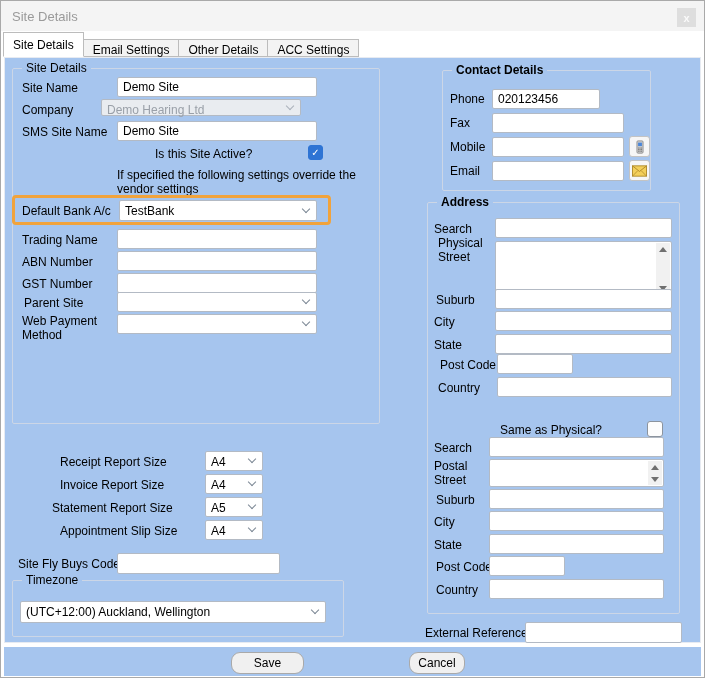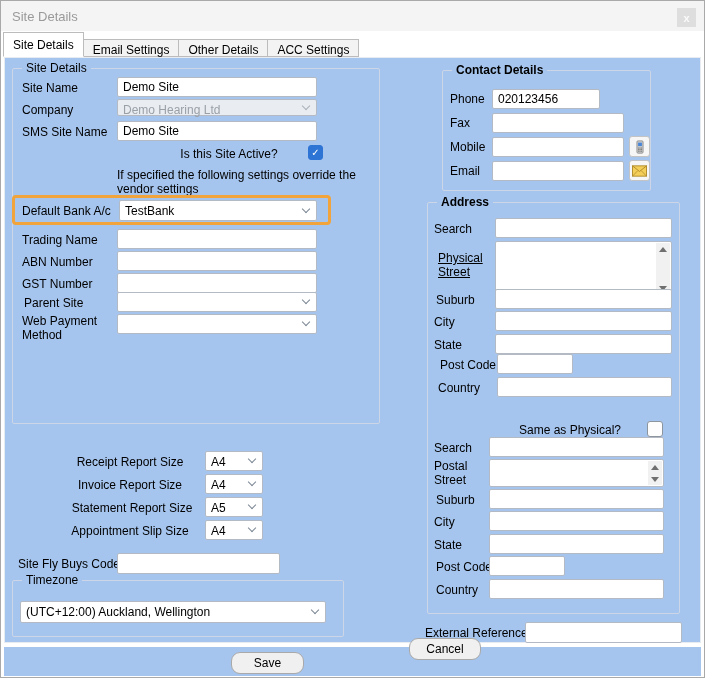--- a/index.html
+++ b/index.html
@@ -31,21 +31,21 @@
   }
   .footer-strip {
     position:absolute; left:3px; top:646px; width:697px; height:29px; background:#a6c5ee;
   }
   
   .groupbox { position:absolute; border:1px solid #ccd6e6; border-radius:2px; }
   .gtitle { position:absolute; top:-8px; left:9px; background:#a6c5ee; padding:0 4px; font-size:12px; color:#000; white-space:nowrap; }
   .gtitle.bold { font-weight:bold; }
   
   .lbl { position:absolute; font-size:12px; color:#000; line-height:14px; }
-  .lbl.right { text-align:center; }
+  .lbl.right { text-align:left; }
   
   .tb {
     position:absolute; background:#ffffff; border:1px solid #b3bac4; border-radius:2px;
     font-family:"Liberation Sans", sans-serif; font-size:12px; color:#000; padding:1px 5px;
   }
   input.tb { outline:none; }
   
   .combo { position:absolute; background:#ffffff; border:1px solid #b3bac4; border-radius:2px; }
   .combo .val { position:absolute; left:5px; top:3px; font-size:12px; color:#000; white-space:nowrap; overflow:hidden; right:18px; }
   .combo.disabled { background:#e9ecf0; }
@@ -97,21 +97,21 @@
   <div class="tab-page">
 
     <div class="groupbox" style="left:7px; top:10px; width:368px; height:356px;">
       <span class="gtitle">Site Details</span>
     </div>
 
     <div class="lbl" style="left:17px; top:23px;">Site Name</div>
     <input class="tb" style="left: 112px; top: 19px; width: 200px; height: 20px;" value="Demo Site">
 
     <div class="lbl" style="left:17px; top:45px;">Company</div>
-    <div class="combo disabled" style="left:112px; top:41px; width:200px; height:17px;">
+    <div class="combo disabled" style="left:96px; top:41px; width:200px; height:17px;">
       <span class="val">Demo Hearing Ltd</span>
       <span class="chev"></span>
     </div>
 
     <div class="lbl" style="left:17px; top:67px;">SMS Site Name</div>
     <input class="tb" style="left: 112px; top: 63px; width: 200px; height: 20px;" value="Demo Site">
 
     <div class="lbl right" style="left:150px; top:89px; width:148px;">Is this Site Active?</div>
     <div class="checkbox checked" style="left:303px; top:87px;">
       <span>✓</span>
@@ -153,21 +153,21 @@
       <span class="val">A4</span>
       <span class="chev"></span>
     </div>
 
     <div class="lbl right" style="left:55px; top:420px; width:140px;">Invoice Report Size</div>
     <div class="combo" style="left:200px; top:416px; width:58px; height:20px;">
       <span class="val">A4</span>
       <span class="chev"></span>
     </div>
 
-    <div class="lbl right" style="left:57px; top:443px; width:140px;">Statement Report Size</div>
+    <div class="lbl right" style="left:47px; top:443px; width:140px;">Statement Report Size</div>
     <div class="combo" style="left:200px; top:439px; width:58px; height:20px;">
       <span class="val">A5</span>
       <span class="chev"></span>
     </div>
 
     <div class="lbl right" style="left:55px; top:466px; width:140px;">Appointment Slip Size</div>
     <div class="combo" style="left:200px; top:462px; width:58px; height:20px;">
       <span class="val">A4</span>
       <span class="chev"></span>
     </div>
@@ -221,21 +221,21 @@
       </svg>
     </div>
 
     <div class="groupbox" style="left:422px; top:144px; width:253px; height:412px;">
       <span class="gtitle bold">Address</span>
     </div>
 
     <div class="lbl" style="left:429px; top:164px;">Search</div>
     <input class="tb" style="left: 490px; top: 160px; width: 177px; height: 20px;" value="">
 
-    <div class="lbl" style="left:433px; top:193px; width:55px;text-decoration:underline;">Physical Street</div>
+    <div class="lbl" style="left:433px; top:178px; width:55px;">Physical Street</div>
     <div class="ta" style="left:490px; top:183px; width:177px; height:56px;">
       <div class="scrollbar">
         <div class="scr-btn">
             <div class="tri-up"></div>
           </div>
         <div class="scr-btn">
             <div class="tri-down"></div>
           </div>
       </div>
     </div>
@@ -288,15 +288,15 @@
     <div class="lbl" style="left:431px; top:525px;">Country</div>
     <input class="tb" style="left: 484px; top: 521px; width: 175px; height: 20px;" value="">
 
     <div class="lbl" style="left:420px; top:568px;">External Reference</div>
     <input class="tb" style="left: 520px; top: 564px; width: 157px; height: 21px;" value="">
 
   </div>
 
   <div class="footer-strip"></div>
   <button class="btn" style="left:230px; top:651px;">Save</button>
-  <button class="btn" style="left:408px; top:637px; width:72px;">Cancel</button>
+  <button class="btn" style="left:408px; top:651px; width:56px;">Cancel</button>
 
 </div>
 
 </body></html>

